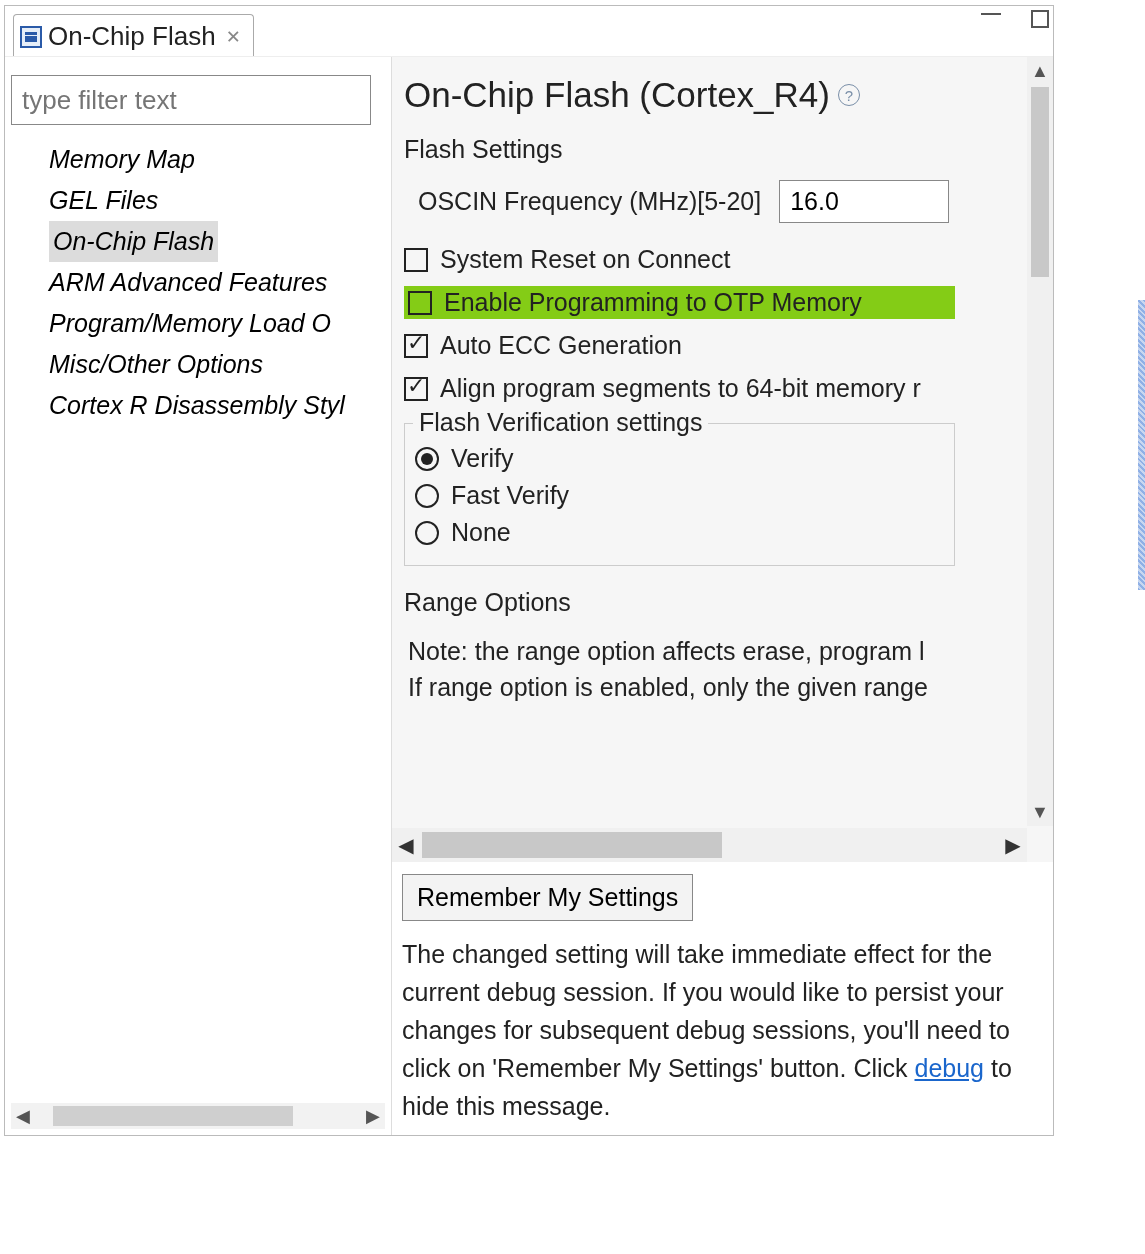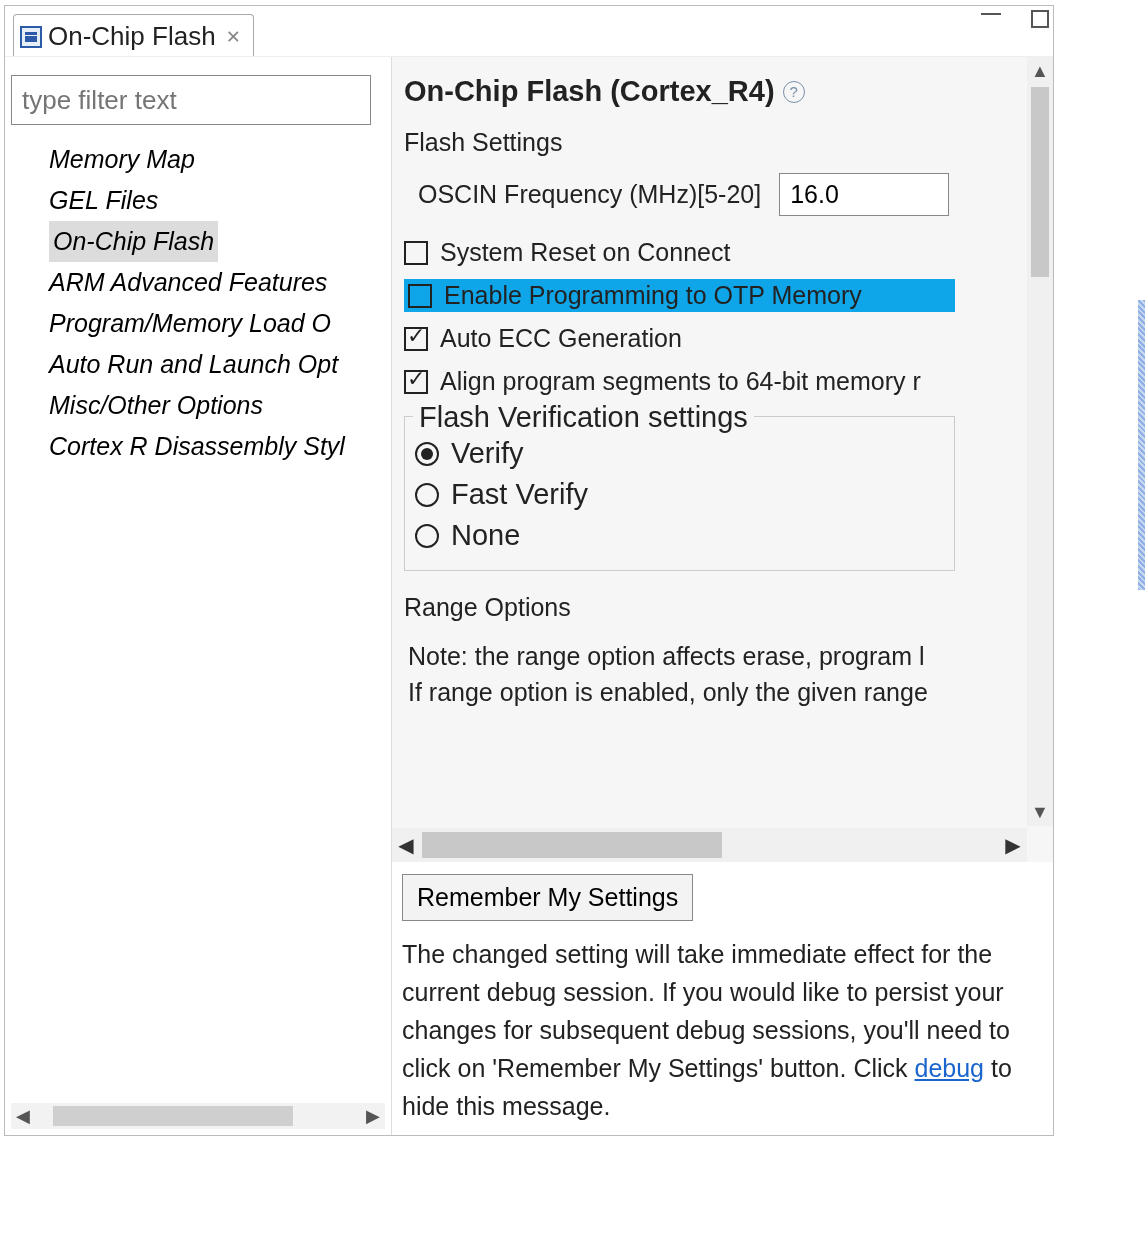--- a/index.html
+++ b/index.html
@@ -22,30 +22,30 @@
   .tree-item { padding:0 6px 0 0; cursor:default;font-style:italic;}
   .tree-item.selected { background:#dcdcdc; display:inline-block; padding:0 4px;}
   .left-hscroll { position:absolute; left:6px; right:6px; bottom:6px; height:26px; display:flex; align-items:center; background:#fff;}
   .sb-arrow { width:24px; text-align:center; color:#555; font-size:18px; background:#f2f2f2; height:100%; line-height:26px;}
   .sb-track { flex:1; background:#f2f2f2; height:100%; position:relative;}
   .left-thumb { position:absolute; left:18px; width:240px; top:3px; bottom:3px; background:#cfcfcf;}
   .right-pane { flex:1; display:flex; flex-direction:column; position:relative; }
   .content-scroll { position:relative; flex:1; overflow:hidden; background:#f6f6f6;}
   .content-inner { padding:18px 12px 12px 12px; font-size:25px; color:#222; width:575px;}
   .title-row { display:flex; align-items:center; gap:8px; margin-bottom:20px;}
-  .title { font-weight:700; font-size:29px;}
+  .title { font-weight:400; font-size:35px;}
   .help-icon { width:22px; height:22px; border:1.6px solid #7a8fa8; border-radius:50%; color:#7a8fa8; font-size:15px; display:flex; align-items:center; justify-content:center;}
   .section-label { font-size:25px; margin-bottom:16px;}
   .freq-row { display:flex; align-items:center; gap:18px; margin:8px 0 20px 14px;}
   .freq-input { border:1px solid #888; font-size:25px; padding:6px 10px; width:170px;}
   .cb-row { display:flex; align-items:center; gap:12px; margin:10px 0; padding:2px 0;}
   .cb { width:24px; height:24px; border:2px solid #222; display:inline-block; position:relative; flex-shrink:0;}
   .cb.checked2::after{content:"✓"; position:absolute; left:1px; top:-6px; font-size:22px; color:#222;}
-  .yellow-hl { background: #0ea5e9; padding:2px 4px; }
-  .fieldset { border:1px solid #ccc; margin:18px 0 6px 0; padding:12px 10px 10px 10px; font-size:29px; position:relative;}
+  .yellow-hl { background: #84cc16; padding:2px 4px; }
+  .fieldset { border:1px solid #ccc; margin:18px 0 6px 0; padding:12px 10px 10px 10px; font-size:25px; position:relative;}
   .fieldset-legend { position:absolute; top:-16px; left:8px; background:#f6f6f6; padding:0 6px;}
   .radio-row { display:flex; align-items:center; gap:12px; margin:8px 0;}
   .radio { width:24px; height:24px; border:2px solid #222; border-radius:50%; position:relative; flex-shrink:0;}
   .radio.selected::after{content:""; position:absolute; left:4px; top:4px; right:4px; bottom:4px; background:#222; border-radius:50%;}
   .range-note { margin-top:8px; line-height:36px; padding-left:4px;}
   .vscroll { position:absolute; top:0; right:0; bottom:36px; width:26px; background:#f0f0f0;}
   .vscroll .up,.vscroll .down{height:28px;text-align:center;color:#555;font-size:18px;line-height:28px;}
   .vscroll .vthumb{ position:absolute; top:30px; left:4px; right:4px; height:190px; background:#c8c8c8;}
   .vscroll .down{position:absolute; bottom:0; left:0; right:0;}
   .hscroll { position:absolute; left:0; right:26px; bottom:0; height:34px; background:#f0f0f0; display:flex; align-items:center;}
@@ -80,21 +80,20 @@
     <div class="left-pane">
       <div class="filter-box">
         <input class="filter-input" placeholder="type filter text" style="">
       </div>
       <div class="tree">
         <div class="tree-item">Memory Map</div>
         <div class="tree-item">GEL Files</div>
         <div><span class="tree-item selected">On-Chip Flash</span></div>
         <div class="tree-item">ARM Advanced Features</div>
         <div class="tree-item">Program/Memory Load O</div>
-        <div class="tree-item">Auto Run and Launch Opt</div>
         <div class="tree-item">Misc/Other Options</div>
         <div class="tree-item">Cortex R Disassembly Styl</div>
       </div>
       <div class="left-hscroll">
         <div class="sb-arrow">◀</div>
         <div class="sb-track">
             <div class="left-thumb"></div>
           </div>
         <div class="sb-arrow">▶</div>
       </div>

